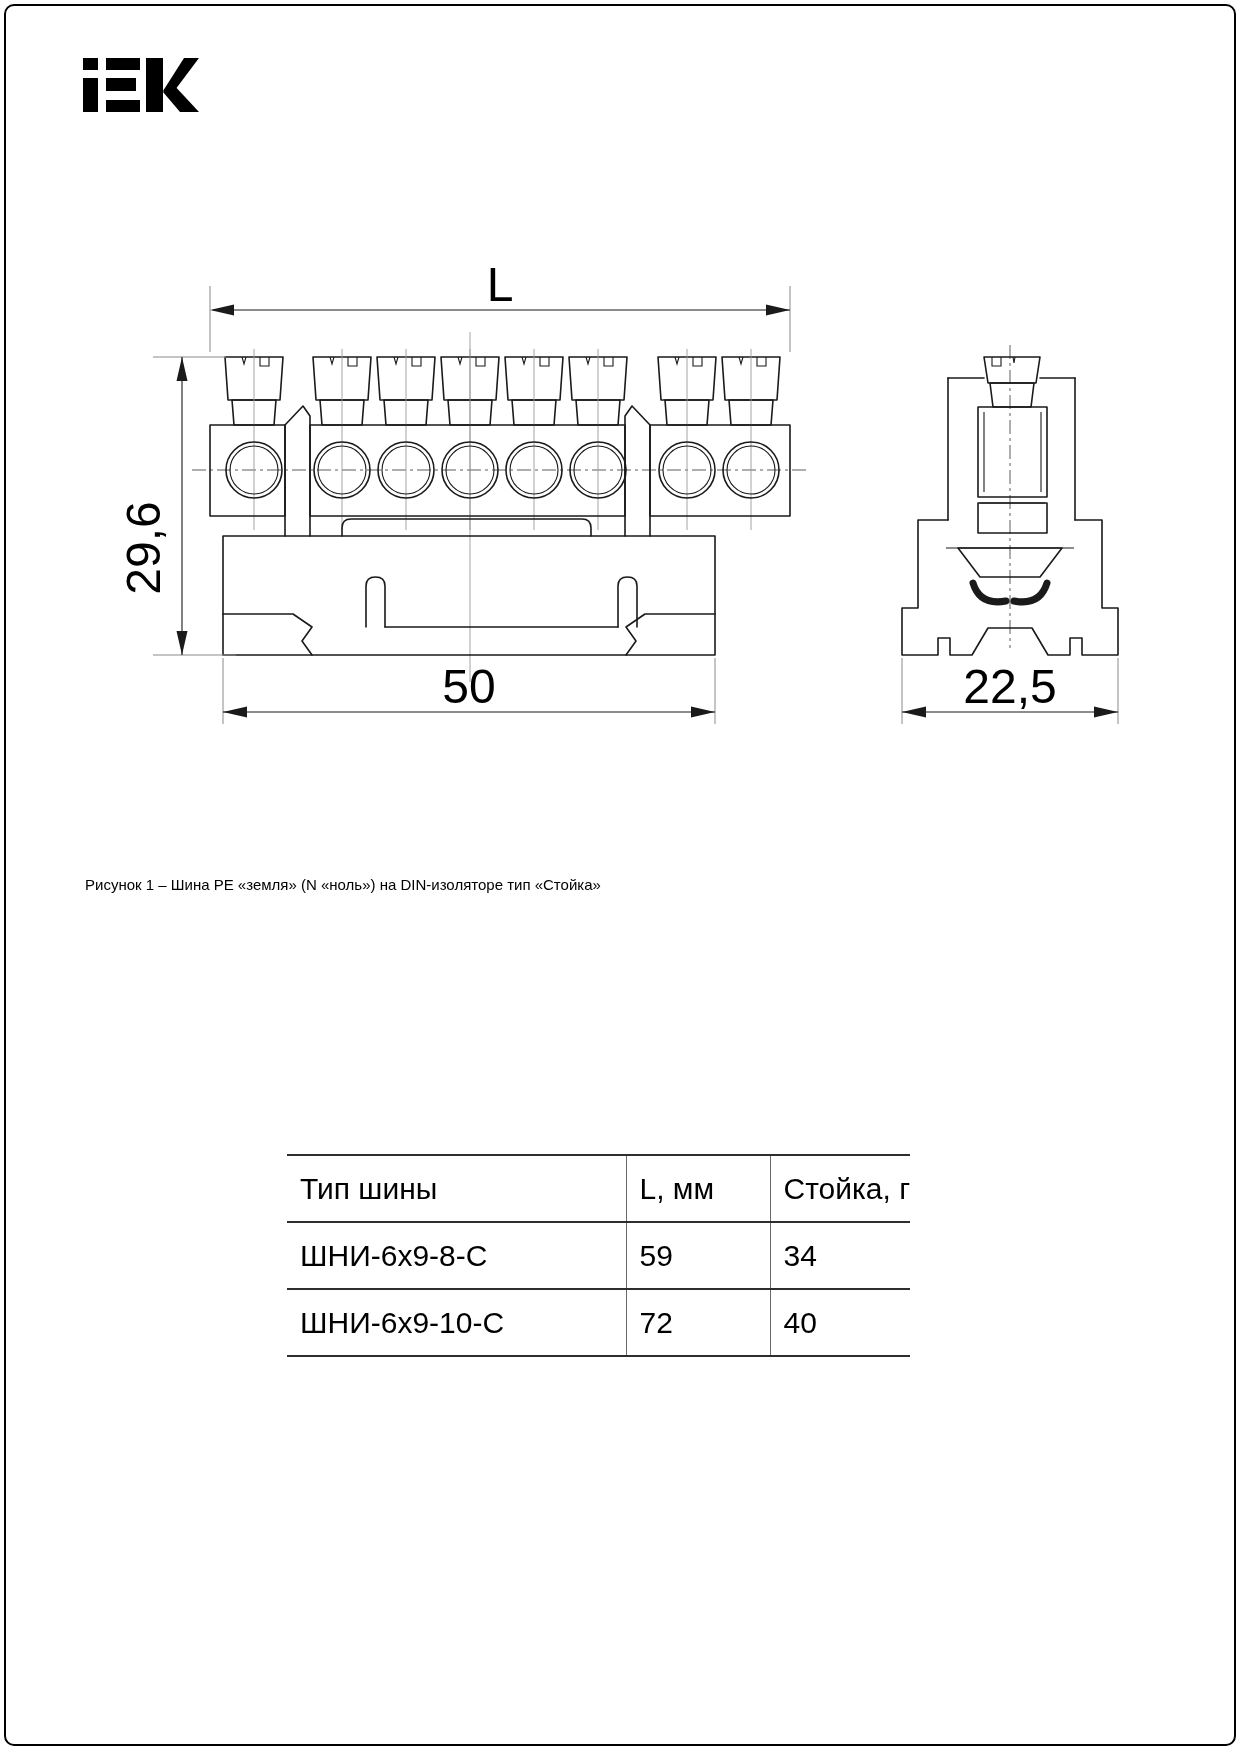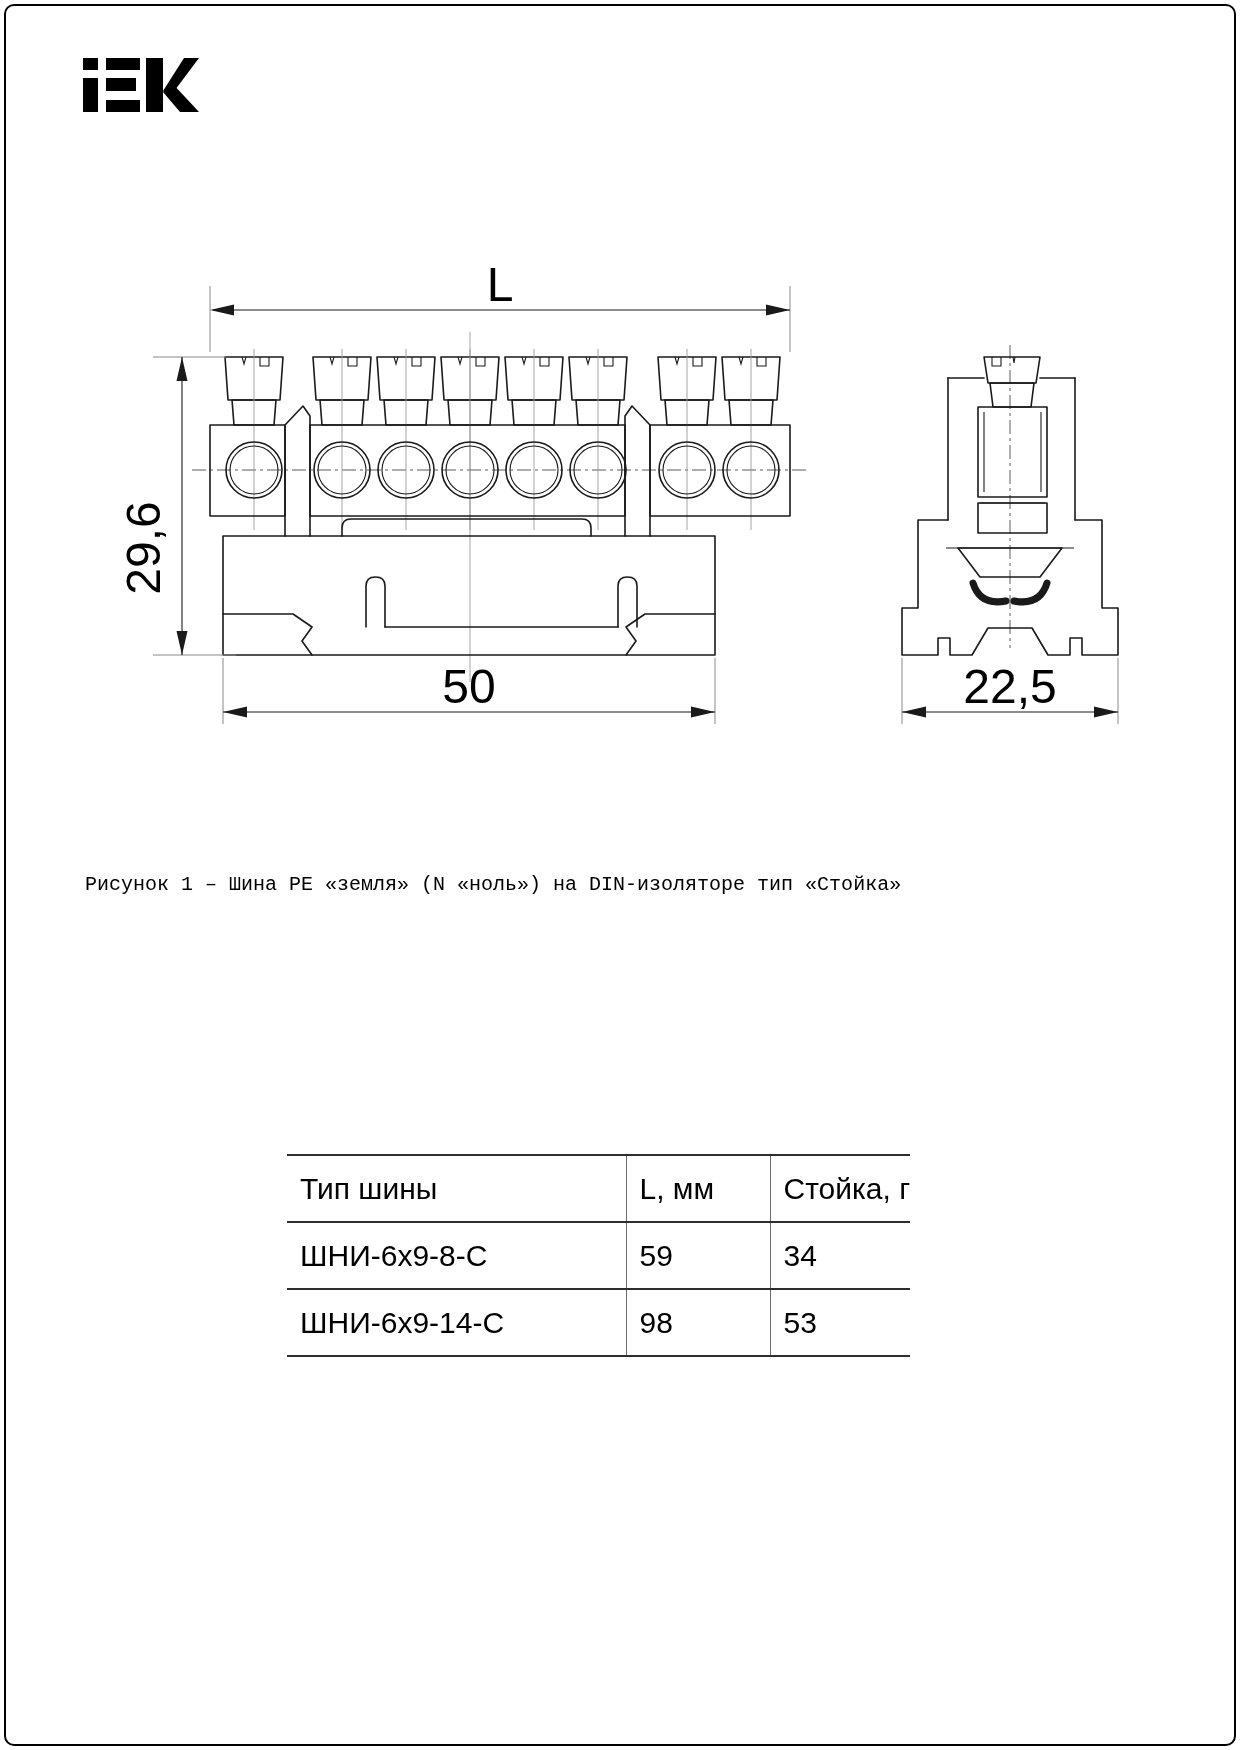--- a/index.html
+++ b/index.html
@@ -15,21 +15,21 @@
   .sthin{stroke:#1a1a1a;stroke-width:1.1;fill:none;}
   .dim {stroke:#1a1a1a;stroke-width:1.1;fill:none;}
   .ext {stroke:#8a8a8a;stroke-width:1;fill:none;}
   .cl  {stroke:#9a9a9a;stroke-width:0.9;fill:none;}
   .axis{stroke:#4a4a4a;stroke-width:0.9;fill:none;stroke-dasharray:14 4 3 4;}
   .arrow{fill:#1a1a1a;stroke:none;}
   .clip {stroke:#1a1a1a;stroke-width:7;fill:none;stroke-linecap:round;}
   text.dimtxt{font-family:"Liberation Sans", sans-serif;font-size:48px;fill:#000;}
   
   #caption{position:absolute;left:85px;top:871px;width:1000px;
-        font-size:20px;line-height:28px;color:#000;font-family:Liberation Mono, monospace;}
+        font-size:15px;line-height:28px;color:#000;}
   
   #spec-table{position:absolute;left:287px;top:1154px;border-collapse:collapse;table-layout:fixed;}
   #spec-table td{height:65px;font-size:30px;color:#000;vertical-align:middle;
         border-top:2px solid #2e2e2e;padding:0 0 0 13px;white-space:nowrap;}
   #spec-table tr:last-child td{border-bottom:2px solid #2e2e2e;}
   #spec-table td.c2,#spec-table td.c3{border-left:1.5px solid #6a6a6a;}
   #spec-table col.w1{width:339px;} #spec-table col.w2{width:144px;} #spec-table col.w3{width:138px;}
 </style>
 </head>
 <body>
@@ -183,19 +183,19 @@
         <td class="c1">Тип шины</td>
         <td class="c2">L, мм</td>
         <td class="c3">Стойка, г</td>
       </tr>
       <tr>
         <td class="c1">ШНИ-6х9-8-С</td>
         <td class="c2">59</td>
         <td class="c3">34</td>
       </tr>
       <tr>
-        <td class="c1">ШНИ-6х9-14-С</td>
-        <td class="c2">98</td>
-        <td class="c3">53</td>
+        <td class="c1">ШНИ-6х9-10-С</td>
+        <td class="c2">72</td>
+        <td class="c3">40</td>
       </tr>
     </tbody>
   </table>
 </div>
 
 </body></html>

